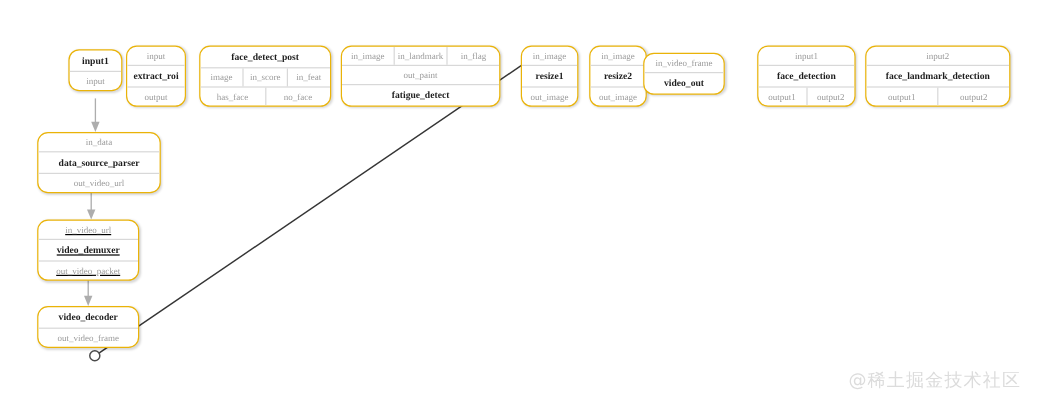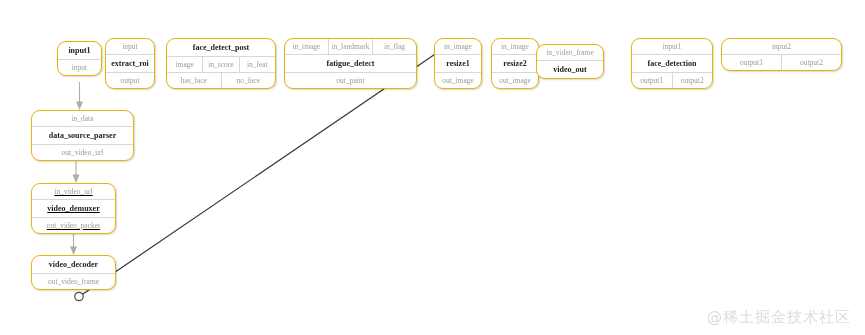--- a/index.html
+++ b/index.html
@@ -142,24 +142,24 @@
         <div class="port">no_face</div>
       </div>
     </div>
   <div class="node" style="left: 284px; top: 38px; width: 133px;">
       <div class="row">
         <div class="port">in_image</div>
         <div class="port">in_landmark</div>
         <div class="port">in_flag</div>
       </div>
       <div class="row">
+        <div class="port">out_paint</div>
+      </div>
+      <div class="row">
         <div class="title">fatigue_detect</div>
-      </div>
-      <div class="row">
-        <div class="port">out_paint</div>
       </div>
     </div>
   <div class="node" style="left: 434px; top: 38px; width: 48px;">
       <div class="row">
         <div class="port">in_image</div>
       </div>
       <div class="row">
         <div class="title">resize1</div>
       </div>
       <div class="row">
@@ -195,20 +195,23 @@
       <div class="row">
         <div class="port">output1</div>
         <div class="port">output2</div>
       </div>
     </div>
   <div class="node" style="left: 721px; top: 38px; width: 121px;">
       <div class="row">
         <div class="port">input2</div>
       </div>
       <div class="row">
+        <div class="title">face_landmark_detection</div>
+      </div>
+      <div class="row">
         <div class="port">output1</div>
         <div class="port">output2</div>
       </div>
     </div>
   <div class="node" style="left: 31px; top: 110px; width: 103px;">
       <div class="row">
         <div class="port">in_data</div>
       </div>
       <div class="row">
         <div class="title">data_source_parser</div>

